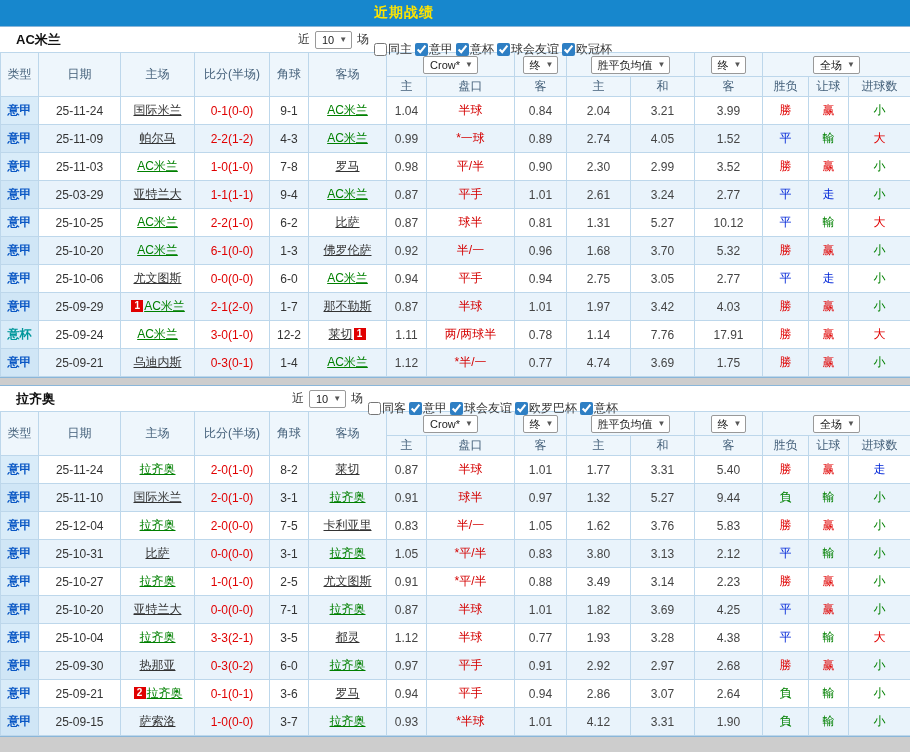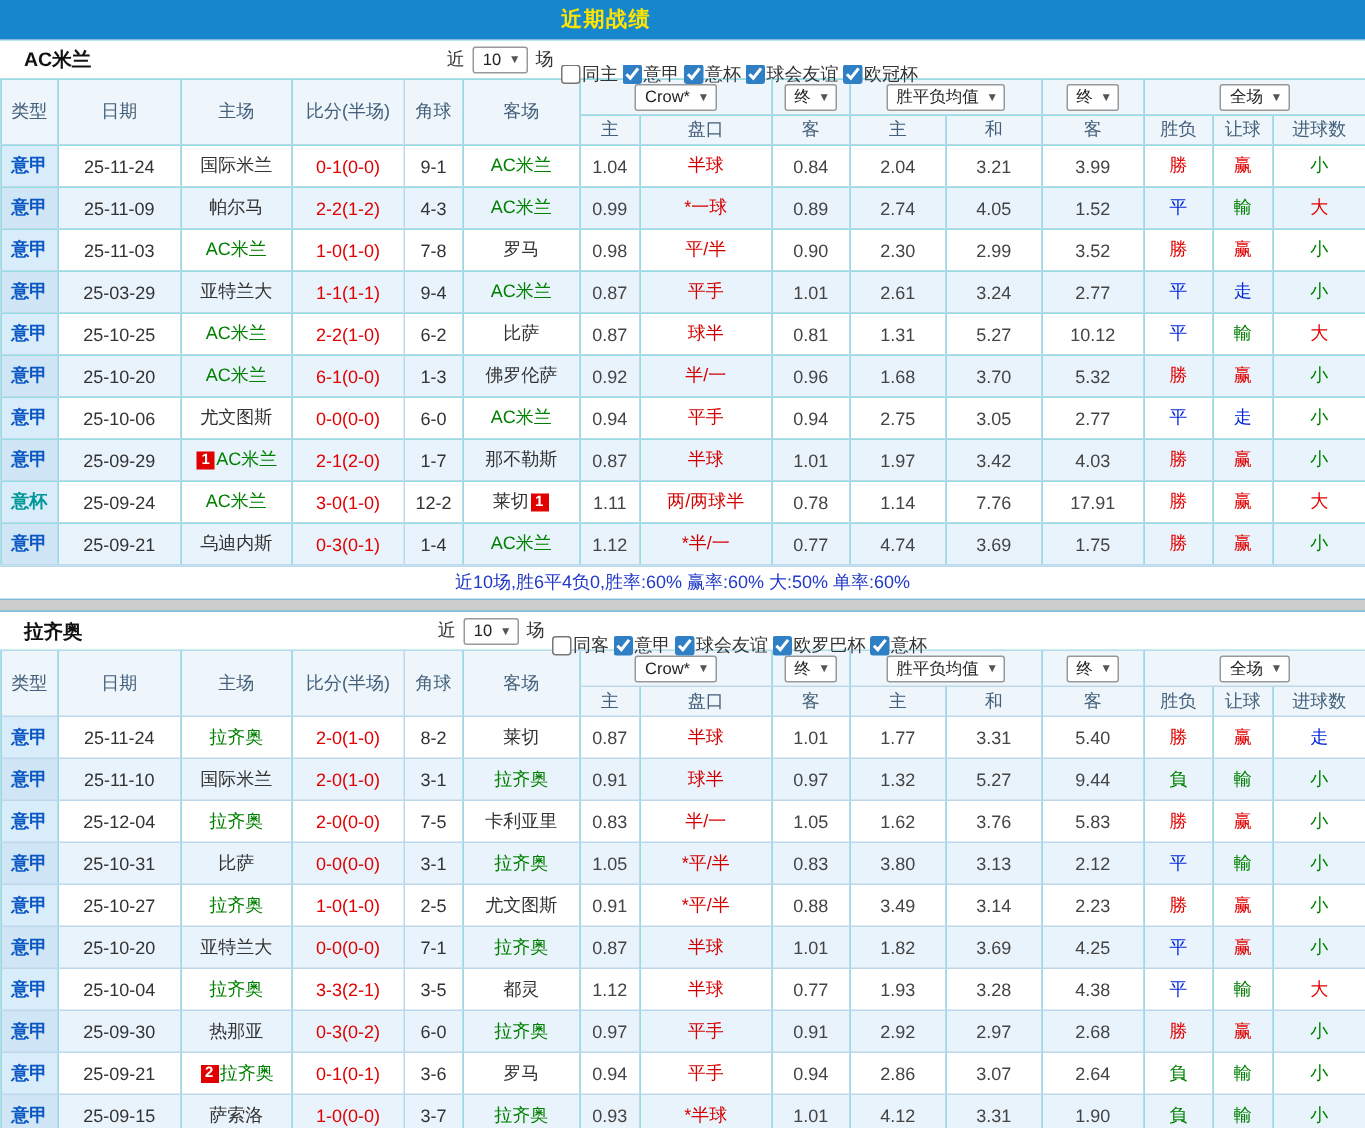--- a/index.html
+++ b/index.html
@@ -32,21 +32,21 @@
   tr.h2 th { height:20px; }
   tbody td { height:28px; color:#333; background:#fff; }
   tbody tr.alt td { background:#e9f3fb; }
   td.c-type { background:#d9ecf9 !important; font-weight:bold; }
   tr.alt td.c-type { background:#d0e6f6 !important; }
   td.c-type.t-blue { color:#0a57c4; }
   td.c-type.t-teal { color:#00979b; }
   .c-score { color:#e00000; }
   .c-hand { color:#d40000; }
   .c-odd { color:#444; }
-  .team-nm { color:#333; }
+  .team-nm { color:#333;text-decoration:underline; }
   .team-nm.focus { color:#008000; }
   .badge { display:inline-block; background:#e00000; color:#fff; font-size:10px; font-weight:bold; width:12px; height:12px; line-height:12px; margin:0 1px; text-align:center; vertical-align:1px; }
   .r-red { color:#e00000; }
   .r-green { color:#008000; }
   .r-blue { color:#0026d8; }
   .stats-footer { height:22px; display:flex; align-items:center; justify-content:center; font-size:12px; color:#2038c8; background:#fff; border-top:1px solid #bdd7eb; }
 </style>
 </head>
 <body>
 
@@ -331,21 +331,20 @@
           <td class="c-odd">0.77</td>
           <td class="c-odd">4.74</td>
           <td class="c-odd">3.69</td>
           <td class="c-odd">1.75</td>
           <td class="r-red">勝</td>
           <td class="r-red">赢</td>
           <td class="r-green">小</td>
         </tr>
       </tbody>
   </table>
-  <div class="stats-footer">近10场,胜6平4负0,胜率:60% 赢率:60% 大:50% 单率:60%</div>
 </div>
 
 <div class="gap"></div>
 
 <div class="section">
   <div class="filterbar">
     <span class="team-name">拉齐奥</span>
     <div class="filters">
       <span>近</span>
       <span class="sel">

